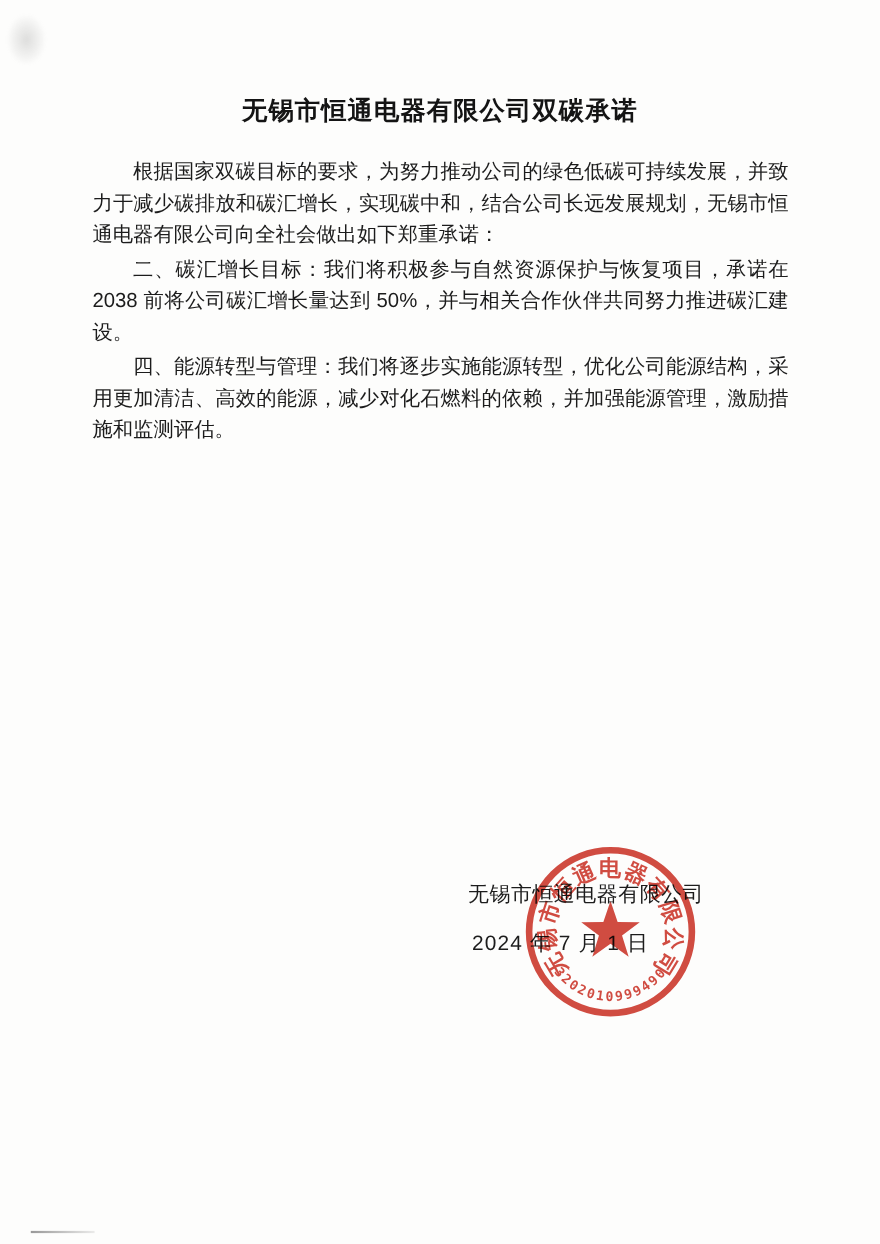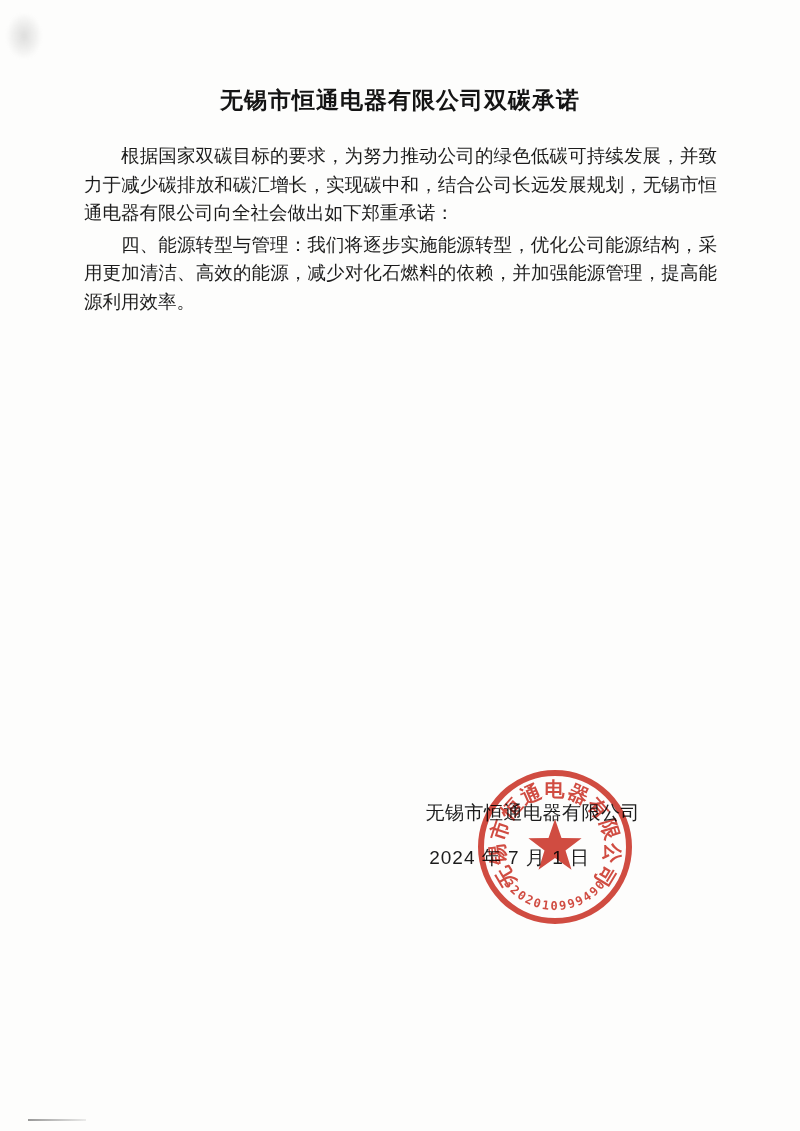--- a/index.html
+++ b/index.html
@@ -67,21 +67,22 @@
 <body>
 
 <div class="page">
 
   <div class="smudge"></div>
 
   <h1 class="title">无锡市恒通电器有限公司双碳承诺</h1>
 
   <div class="doc-body">
     <p>根据国家双碳目标的要求，为努力推动公司的绿色低碳可持续发展，并致力于减少碳排放和碳汇增长，实现碳中和，结合公司长远发展规划，无锡市恒通电器有限公司向全社会做出如下郑重承诺：</p>
-    <p>四、能源转型与管理：我们将逐步实施能源转型，优化公司能源结构，采用更加清洁、高效的能源，减少对化石燃料的依赖，并加强能源管理，提高能源利用效率。</p>
+    <p>二、碳汇增长目标：我们将积极参与自然资源保护与恢复项目，承诺在 2038 前将公司碳汇增长量达到 50%，并与相关合作伙伴共同努力推进碳汇建设。</p>
+    <p>四、能源转型与管理：我们将逐步实施能源转型，优化公司能源结构，采用更加清洁、高效的能源，减少对化石燃料的依赖，并加强能源管理，激励措施和监测评估。</p>
   </div>
 
   <div class="sig-company">无锡市恒通电器有限公司</div>
   <div class="sig-date">2024 年 7 月 1 日</div>
 
   <svg class="seal" viewBox="0 0 170 170" aria-hidden="true">
     <defs>
       <path id="sealArcPath" d="M 48.94 121.06 A 51 51 0 1 1 121.06 121.06" fill="none"></path>
       <path id="sealNumPath" d="M 30.44 116.5 A 63 63 0 0 0 139.56 116.5" fill="none"></path>
     </defs>

